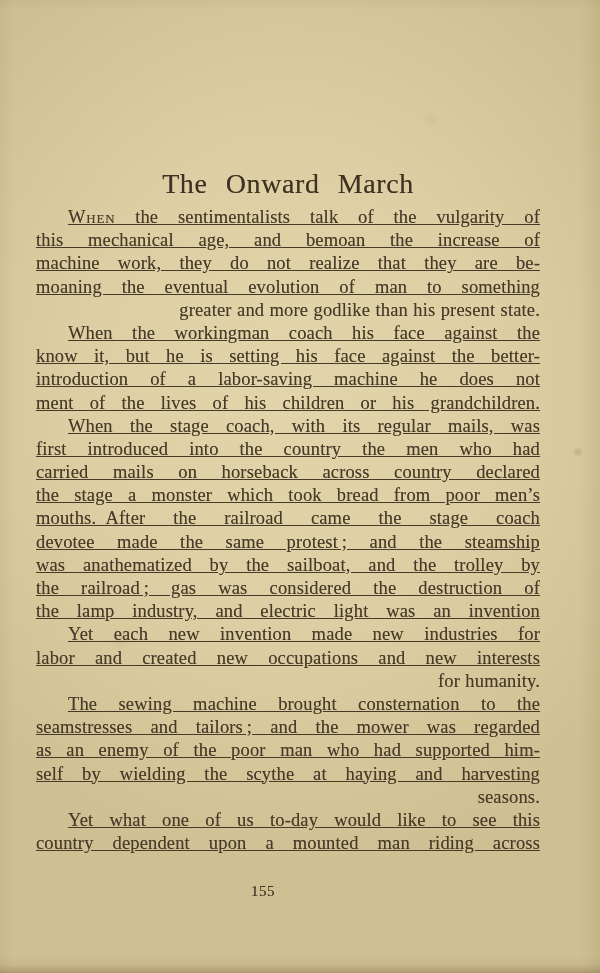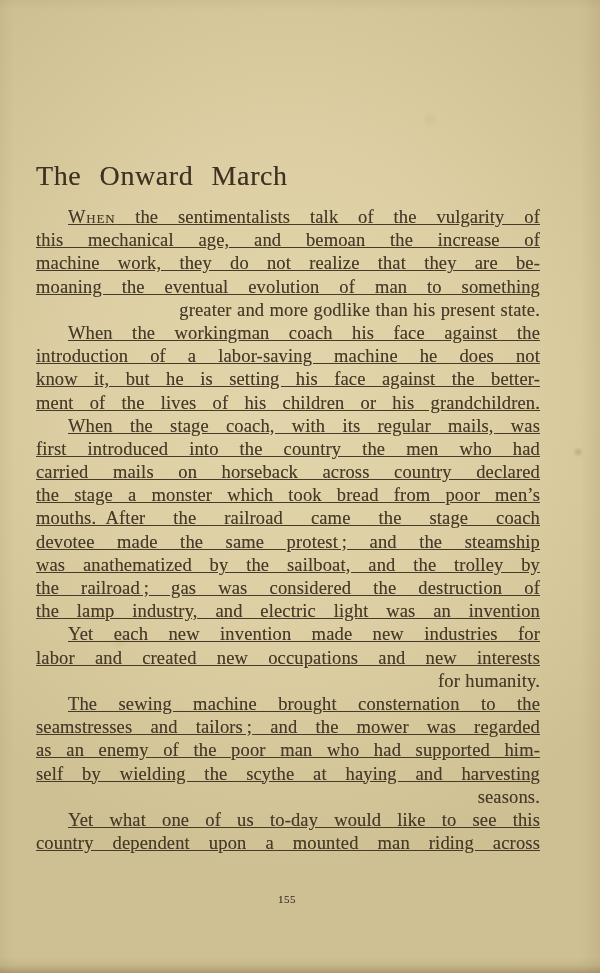--- a/index.html
+++ b/index.html
@@ -20,22 +20,23 @@
       radial-gradient(circle 12px at 430px 120px, rgba(120,98,58,0.08), transparent 70%),
       linear-gradient(to top, rgba(118,98,60,0.40), rgba(118,98,60,0.10) 8px, rgba(118,98,60,0.0) 16px),
       linear-gradient(to left, rgba(118,98,60,0.12), rgba(118,98,60,0.0) 20px),
       linear-gradient(to right, rgba(118,98,60,0.08), rgba(118,98,60,0.0) 14px),
       linear-gradient(to bottom, rgba(118,98,60,0.08), rgba(118,98,60,0.0) 10px),
       radial-gradient(ellipse 70% 50% at 48% 40%, #e3d5ab 0%, #ddcfa3 50%, #d5c69a 80%, #cfc093 100%);
   }
   .page-title {
     position: absolute;
     left: 36px;
-    top: 156px;
+    top: 164px;
     width: 504px;
+    text-align: center;
     font-size: 28px;
     line-height: 40px;
     color: #3e3322;
     letter-spacing: 0.6px;
     word-spacing: 0.38em;
     text-shadow: 0 0 0.5px rgba(62,51,34,0.55);
   }
   .body-text {
     position: absolute;
     left: 36px;
@@ -60,31 +61,30 @@
   }
   .ind {
     padding-left: 32px;
   }
   .sc {
     font-variant: small-caps;
     letter-spacing: 0.8px;
   }
   .page-number {
     position: absolute;
-    left: 44px;
+    left: 20px;
     top: 881px;
     width: 504px;
     text-align: center;
-    font-size: 11px;
+    font-size: 15px;
     line-height: 20px;
     color: #42372a;
     letter-spacing: 0.5px;
     transform: translateX(-9px);
     text-shadow: 0 0 0.4px rgba(66,55,42,0.5);
-    margin-top: 8px;
   }
 </style>
 </head>
 <body>
 
 <div class="book-page">
 
   <div class="page-title">The Onward March</div>
 
   <div class="body-text">
@@ -92,22 +92,22 @@
     <div class="paragraph">
       <div class="line just ind"><span class="sc">When</span><span> the sentimentalists talk of the vulgarity of</span></div>
       <div class="line just">this mechanical age, and bemoan the increase of</div>
       <div class="line just">machine work, they do not realize that they are be-</div>
       <div class="line just">moaning the eventual evolution of man to something</div>
       <div class="line">greater and more godlike than his present state.</div>
     </div>
 
     <div class="paragraph">
       <div class="line just ind">When the workingman coach his face against the</div>
+      <div class="line just">know it, but he is setting his face against the better-</div>
       <div class="line just">introduction of a labor-saving machine he does not</div>
-      <div class="line just">know it, but he is setting his face against the better-</div>
       <div class="line just">ment of the lives of his children or his grandchildren.</div>
     </div>
 
     <div class="paragraph">
       <div class="line just ind">When the stage coach, with its regular mails, was</div>
       <div class="line just">first introduced into the country the men who had</div>
       <div class="line just">carried mails on horseback across country declared</div>
       <div class="line just">the stage a monster which took bread from poor men’s</div>
       <div class="line just">mouths. After the railroad came the stage coach</div>
       <div class="line just">devotee made the same protest ; and the steamship</div>

